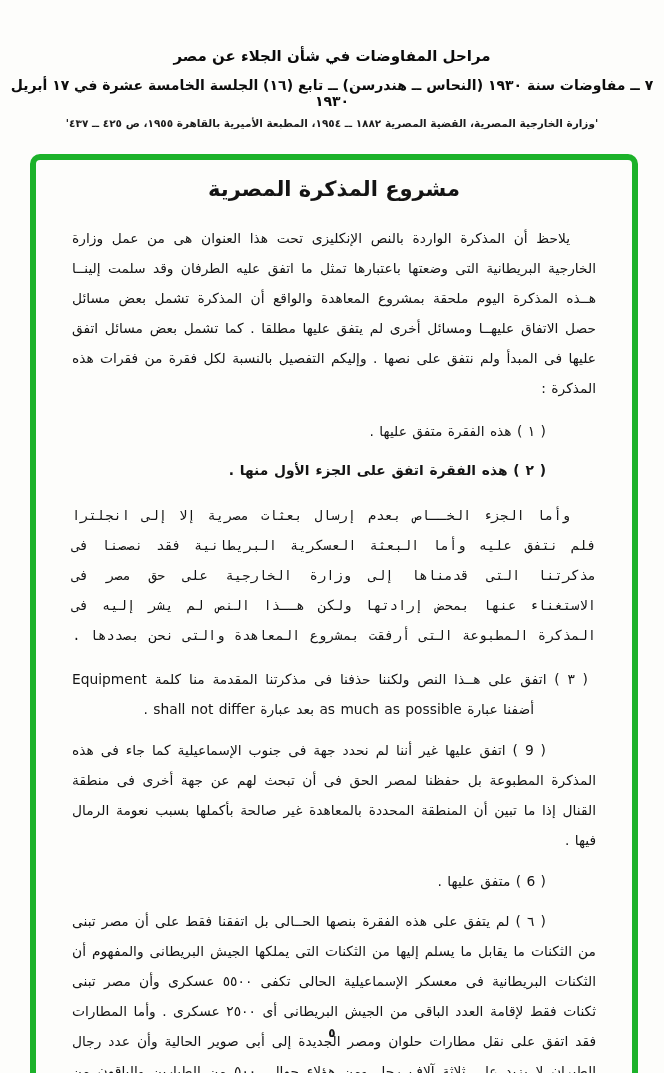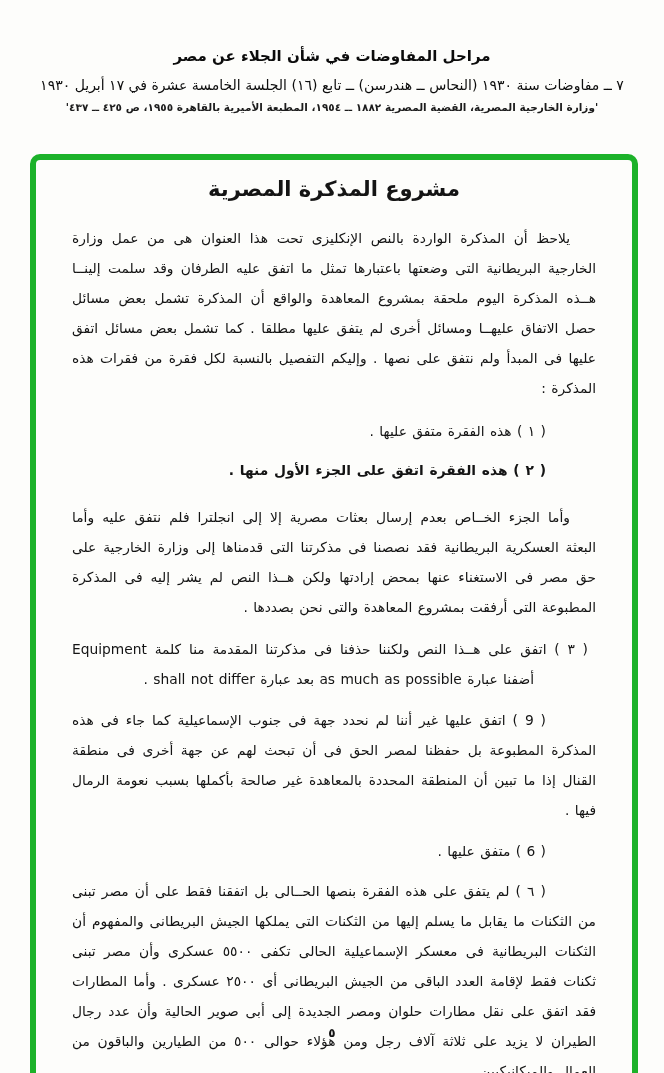--- a/index.html
+++ b/index.html
@@ -14,21 +14,21 @@
 
   
   .doc-header { text-align: center; direction: rtl; }
   .doc-title {
     padding-top: 47px;
     font-size: 15px; font-weight: bold; color: #0c0c0c;
     letter-spacing: .2px;
   }
   .session-line {
     margin-top: 12px;
-    font-size: 14px; font-weight: normal; color: #0c0c0c;
+    font-size: 14px; font-weight: bold; color: #0c0c0c;
   }
   .source-note {
     margin-top: 8px;
     font-size: 10.5px; font-weight: bold; color: #1c1c1c;
   }
 
   
   .frame {
     position: absolute;
     left: 30px; top: 133px;
@@ -55,21 +55,21 @@
     line-height: 30px;
     color: #141414;
     word-spacing: 1px;
   }
   .para { text-align: justify; text-indent: 26px; }
   .item { text-align: justify; text-indent: 50px; }
 
   .p-intro  { margin-top: 19px; }
   .item-1   { margin-top: 13px; }
   .item-2   { margin-top: 9px; font-weight: bold; }
-  .p-mil    { margin-top: 17px; }
+  .p-mil    { margin-top: 17px; font-family: Liberation Mono, monospace; }
   .item3    { margin-top: 12px; }
   .item-4   { margin-top: 11px; }
   .item-5   { margin-top: 11px; }
   .item-6   { margin-top: 10px; }
   .item-7   { margin-top: 15px; }
   .item-8   { margin-top: 10px; }
 
   .i3-l1 {
     display: block;
     text-align: justify;

